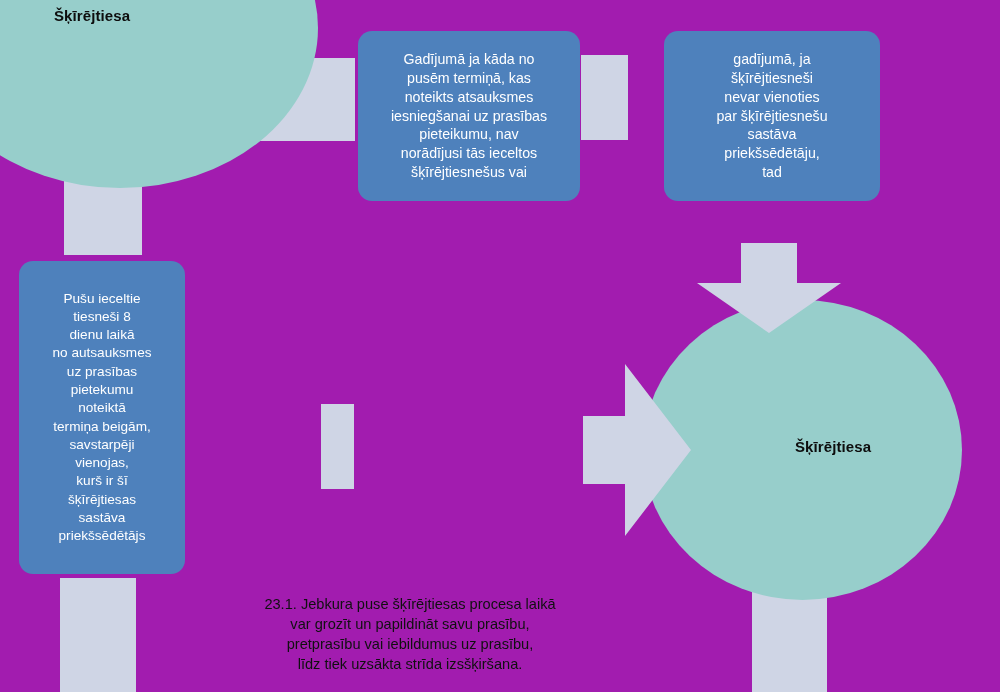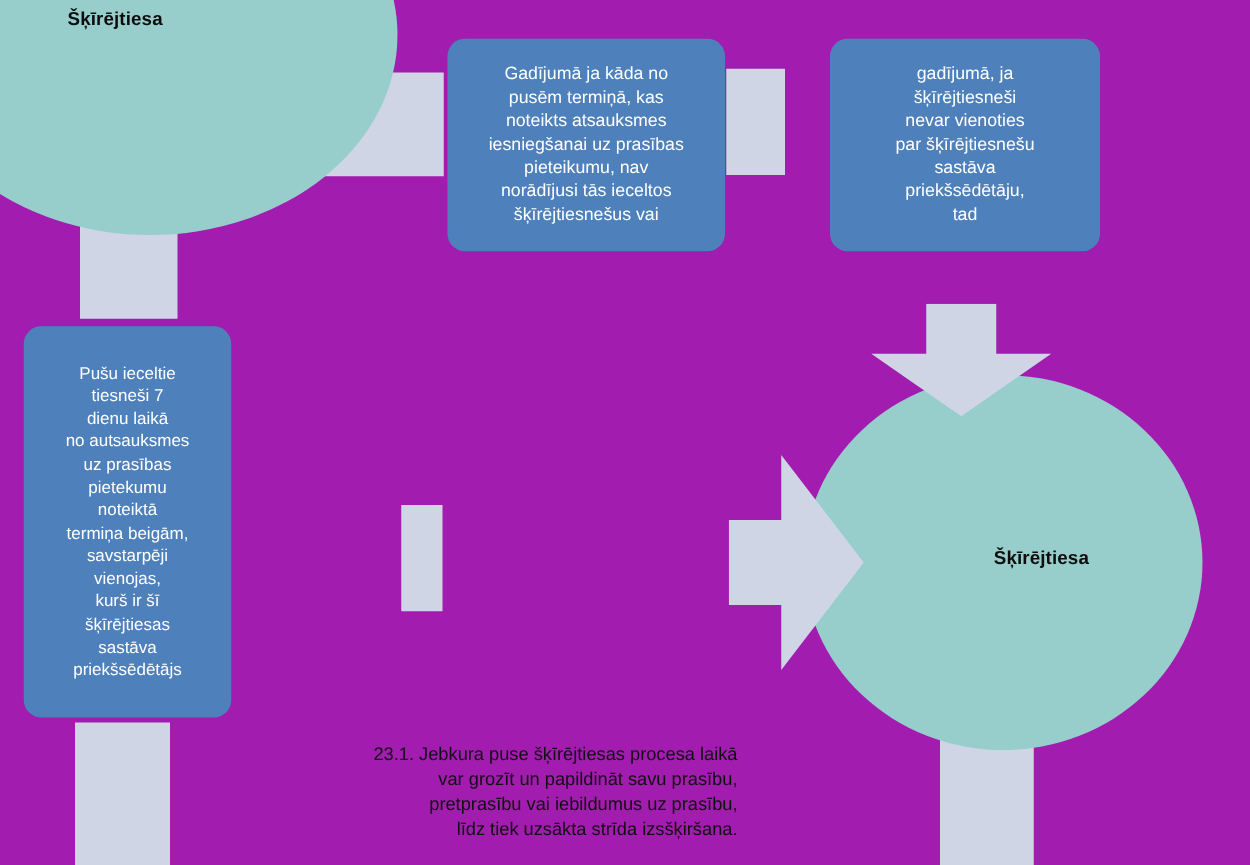--- a/index.html
+++ b/index.html
@@ -72,21 +72,21 @@
     width: 100%;
     height: 100%;
   }
 
   
   .caption {
     position: absolute;
     font-size: 14.6px;
     line-height: 1.37;
     color: #101010;
-    text-align: right;
+    text-align: center;
     white-space: pre-line;
   }
 </style>
 </head>
 <body>
 
 <div id="canvas">
 
   <div class="conn" style="left:253px; top:58px; width:102px; height:83px;"></div>
 
@@ -133,21 +133,21 @@
 šķīrējtiesneši
 nevar vienoties
 par šķīrējtiesnešu
 sastāva
 priekšsēdētāju,
 tad</span>
   </div>
 
   <div class="pbox small" style="left:19px; top:261px; width:166px; height:313px;">
     <span class="ptext">Pušu ieceltie
-tiesneši 7
+tiesneši 8
 dienu laikā
 no autsauksmes
 uz prasības
 pietekumu
 noteiktā
 termiņa beigām,
 savstarpēji
 vienojas,
 kurš ir šī
 šķīrējtiesas

